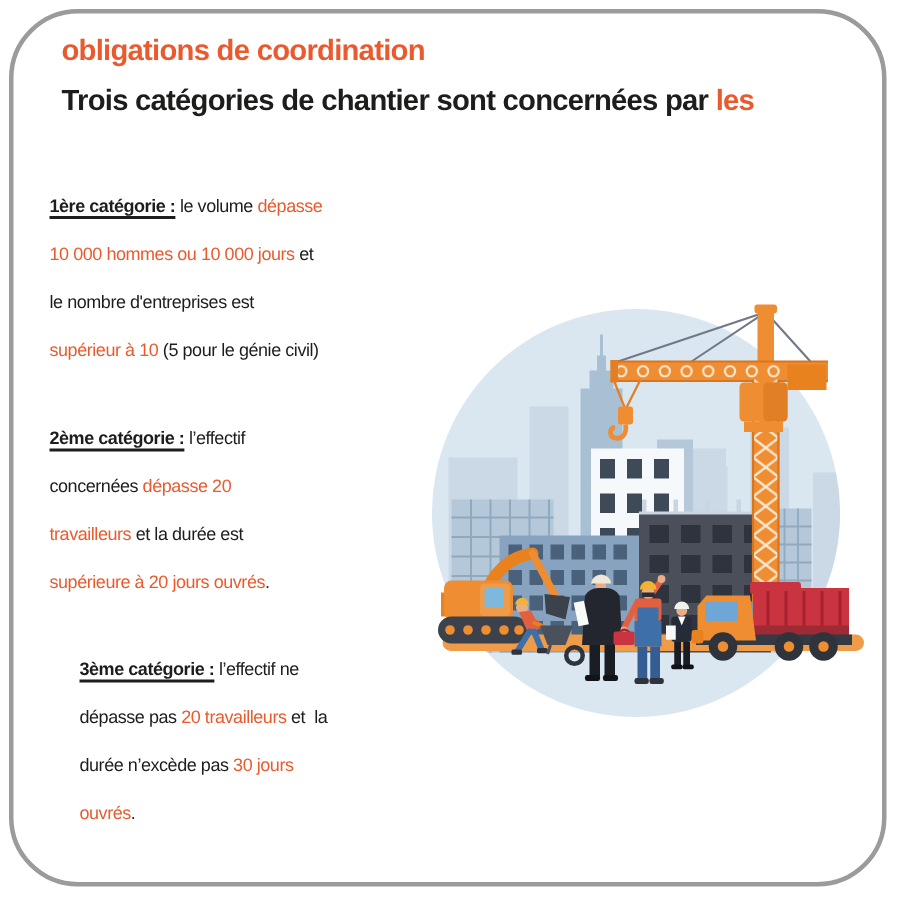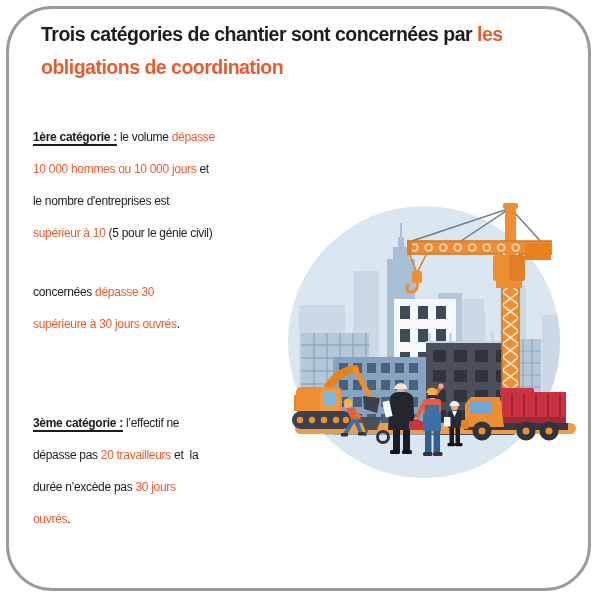--- a/index.html
+++ b/index.html
@@ -16,36 +16,36 @@
     font-size:19.5px;line-height:33px;letter-spacing:-0.5px;
     font-weight:700;color:#1D1D1B;white-space:pre;
   }
   .cat{
     position:absolute;left:24px;
     font-size:12px;line-height:32px;letter-spacing:-0.3px;
     color:#1D1D1B;white-space:pre;
   }
   .cat1{top:112px;}
   .cat2{top:267px;}
-  .cat3{top:398px;}
+  .cat3{top:421px;margin-left:20px;}
   .org{color:#E95B2E;}
   .bold{font-weight:700;}
   .und{text-decoration:underline;text-decoration-thickness:2px;text-underline-offset:3px;}
   .tline{display:block;}
   .illus{position:absolute;left:272px;top:186px;width:318px;height:288px;}
 </style>
 </head>
 <body>
 
 <div class="card">
 
-  <h1 class="title"><span class="tline"><span class="bold">Trois catégories de chantier sont concernées par </span><span class="org bold">les</span></span><span class="tline"><span class="org bold">obligations de coordination</span></span></h1>
+  <h1 class="title"><span class="tline"><span class="org bold">obligations de coordination</span></span><span class="tline"><span class="bold">Trois catégories de chantier sont concernées par </span><span class="org bold">les</span></span></h1>
 
   <div class="cat cat1"><span class="tline"><span class="bold und">1ère catégorie :</span><span> le volume </span><span class="org">dépasse</span></span><span class="tline"><span class="org">10 000 hommes ou 10 000 jours</span><span> et</span></span><span class="tline"><span>le nombre d'entreprises est</span></span><span class="tline"><span class="org">supérieur à 10</span><span> (5 pour le génie civil)</span></span></div>
-  <div class="cat cat2"><span class="tline"><span>concernées </span><span class="org">dépasse 30</span></span><span class="tline"><span class="org">supérieure à 30 jours ouvrés</span><span>.</span></span></div>
+  <div class="cat cat2"><span class="tline"><span class="bold und">2ème catégorie :</span><span> l’effectif</span></span><span class="tline"><span>concernées </span><span class="org">dépasse 20</span></span><span class="tline"><span class="org">travailleurs</span><span> et la durée est</span></span><span class="tline"><span class="org">supérieure à 20 jours ouvrés</span><span>.</span></span></div>
   <div class="cat cat3"><span class="tline"><span class="bold und">3ème catégorie :</span><span> l’effectif ne</span></span><span class="tline"><span>dépasse pas </span><span class="org">20 travailleurs</span><span> et  la</span></span><span class="tline"><span>durée n’excède pas </span><span class="org">30 jours</span></span><span class="tline"><span class="org">ouvrés</span><span>.</span></span></div>
 
   <svg class="illus" viewBox="278 192 318 288" aria-hidden="true">
     <defs>
       <clipPath id="cc">
           <circle cx="421" cy="339" r="136"></circle>
         </clipPath>
       <pattern id="mx" x="499" y="250" width="17" height="13" patternUnits="userSpaceOnUse">
         <path d="M0 0 L17 13 M17 0 L0 13" stroke="#FBE9D4" stroke-width="1.6" fill="none"></path>
       </pattern>

